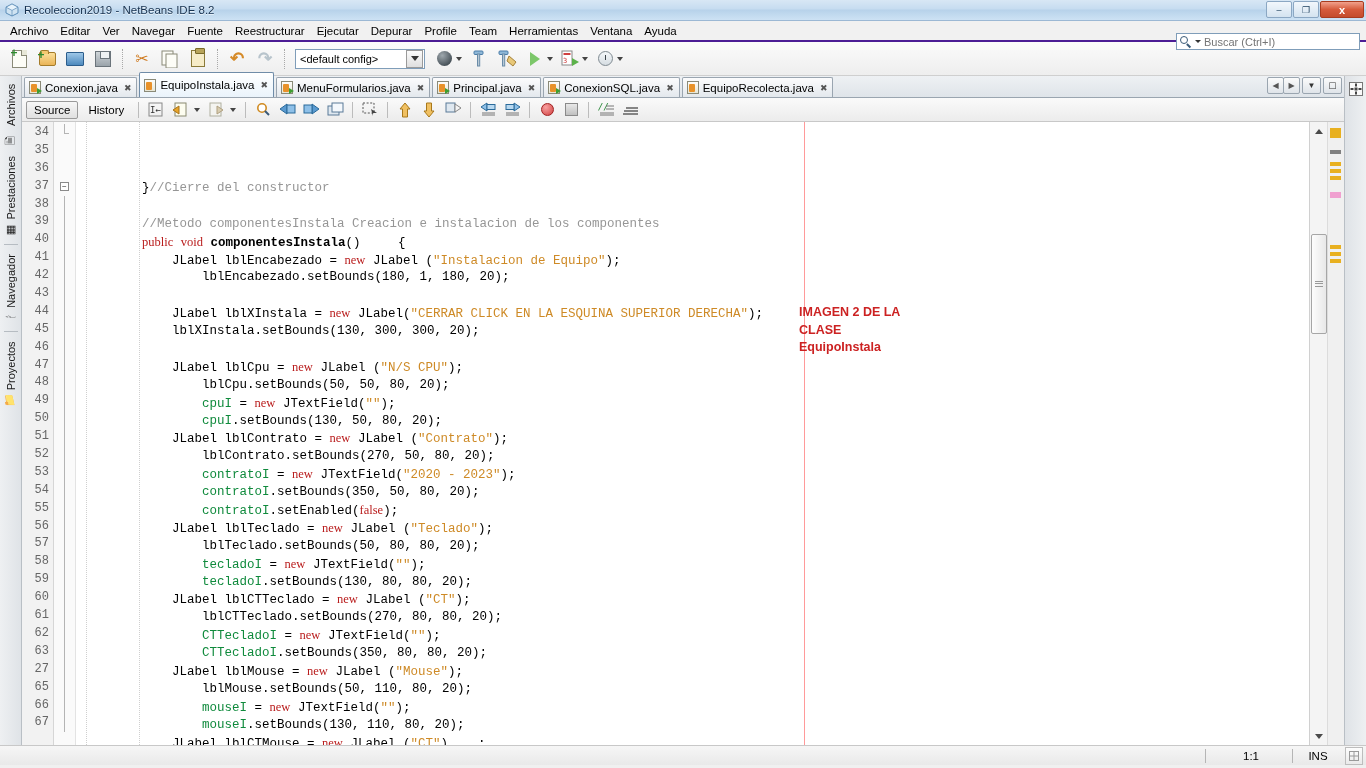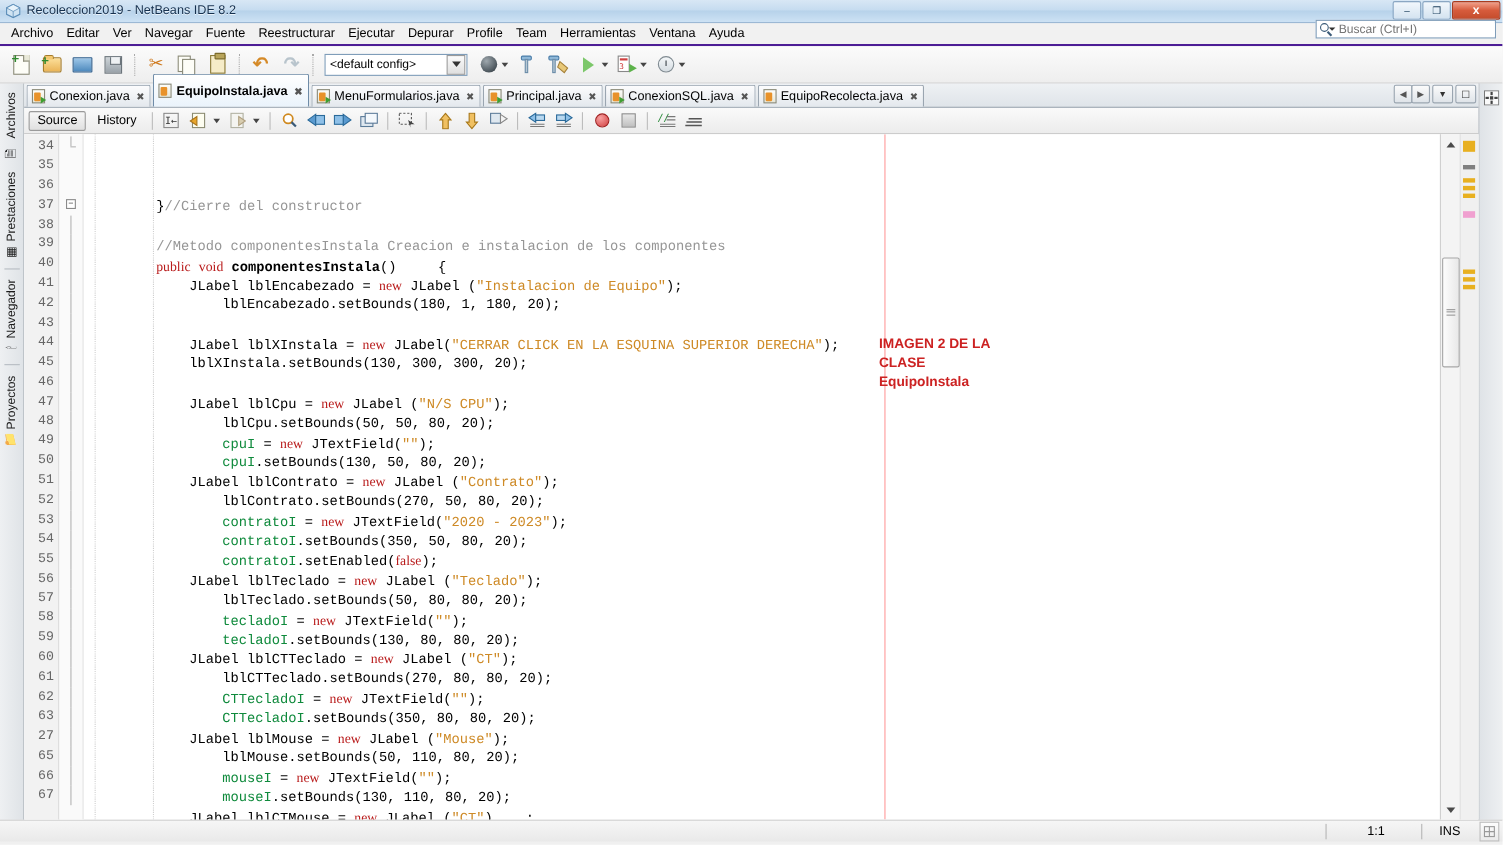--- a/index.html
+++ b/index.html
@@ -45,22 +45,22 @@
     height:21px; background:#f1f1f1;
     border-bottom:2px solid #4c1d95;
     display:flex; align-items:center; padding-left:4px;
   }
   .menu-item {
     padding:2px 6px; font-size:11.5px; color:#000; white-space:nowrap;
   }
 
   
   #searchwrap {
-    position:absolute; right:6px; top:18px;
-    width:164px; height:17px;
+    position:absolute; right:6px; top:33px;
+    width:184px; height:17px;
     border:1px solid #7f9db9; background:#fff;
     display:flex; align-items:center;
   }
   #searchwrap .mag { width:16px;height:13px; position:relative; margin-left:2px; }
   #searchwrap .mag .lens {
     position:absolute; left:1px; top:1px; width:8px;height:8px;
     border:1.6px solid #3b5b78; border-radius:50%;
   }
   #searchwrap .mag .handle {
     position:absolute; left:8px; top:8px; width:5px;height:1.6px;
@@ -180,21 +180,21 @@
   .dtab {
     height:20px; display:flex; align-items:center; gap:4px;
     padding:0 5px 0 4px; margin-right:2px;
     border:1px solid #9aa5b0; border-bottom:none;
     background:linear-gradient(to bottom,#fcfcfd,#e3e8ed);
     font-size:11.5px; white-space:nowrap;
     border-radius:2px 2px 0 0;
   }
   .dtab.active {
     background:linear-gradient(to bottom,#ffffff,#eaf3fb);
-    height:30px; border-color:#6f8ca8;font-weight:bold;
+    height:25px; border-color:#6f8ca8;
   }
   .dtab .jicon {
     width:12px;height:13px;background:linear-gradient(to bottom,#fdfdfa,#e6e6d6);
     border:1px solid #8a8a78; position:relative; flex:none;
   }
   .dtab .jicon:before{
     content:"";position:absolute;left:1px;top:2px;width:6px;height:8px;
     background:#e8922a;border-radius:1px;
   }
   .dtab .jicon.run:after{

